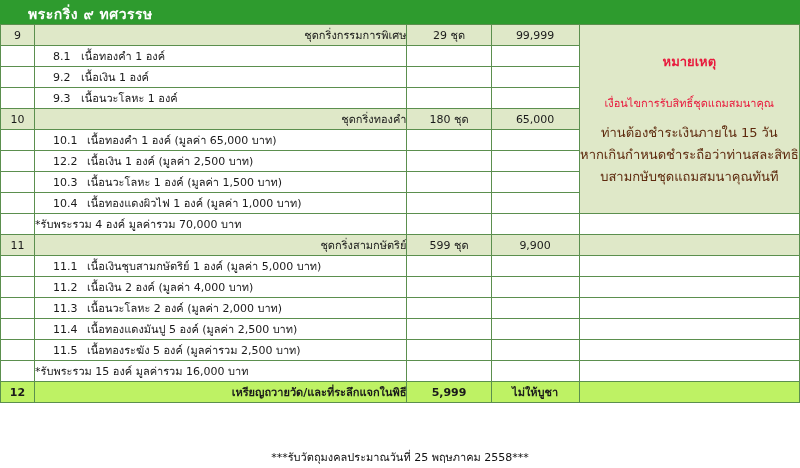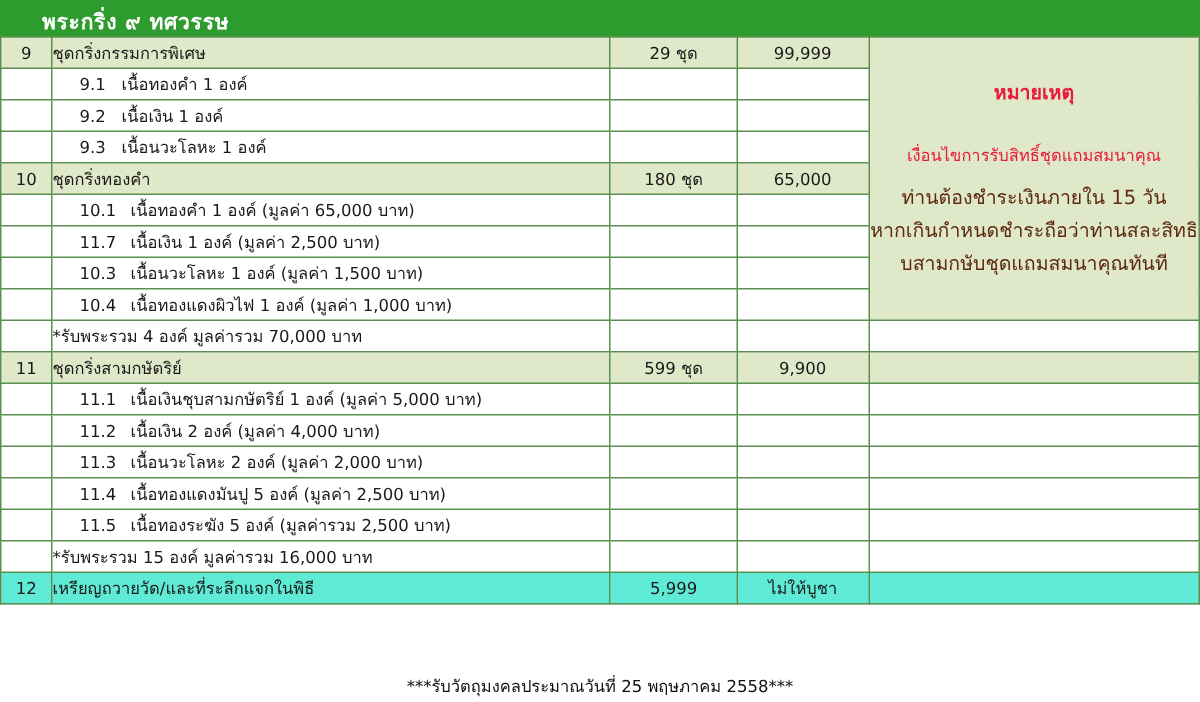--- a/index.html
+++ b/index.html
@@ -42,22 +42,22 @@
   .c-desc{width:372px;}
   .c-qty{width:84px;text-align:center;}
   .c-price{width:88px;text-align:center;}
   .c-note{width:220px;}
 
   .row-head td{
     background:#dfe8c8;
     font-weight:normal;
     height:21px;
   }
-  .row-head .c-desc{text-align:left;}
-  .row-head.pink td{background:#5eead4;}
+  .row-head .c-desc{text-align:right;}
+  .row-head.pink td{background:#bef264;font-weight:bold;}
 
   .item{
     padding-left:0;
     height:27px;
   }
   .item-inner{display:flex;align-items:center;}
   .item-num{
     display:inline-block;
     width:46px;
     padding-left:18px;
@@ -136,21 +136,21 @@
           <div class="note-line">ท่านต้องชำระเงินภายใน 15 วัน</div>
           <div class="note-line">หากเกินกำหนดชำระถือว่าท่านสละสิทธิ</div>
           <div class="note-line">บสามกษับชุดแถมสมนาคุณทันที</div>
         </td>
       </tr>
 
       <tr>
         <td class="c-no blank"></td>
         <td class="c-desc item">
           <div class="item-inner">
-            <span class="item-num">9.1</span>
+            <span class="item-num">8.1</span>
             <span class="item-text">เนื้อทองคำ  1  องค์</span>
           </div>
         </td>
         <td class="c-qty blank"></td>
         <td class="c-price blank"></td>
       </tr>
 
       <tr>
         <td class="c-no blank"></td>
         <td class="c-desc item">
@@ -191,21 +191,21 @@
           </div>
         </td>
         <td class="c-qty blank"></td>
         <td class="c-price blank"></td>
       </tr>
 
       <tr>
         <td class="c-no blank"></td>
         <td class="c-desc item">
           <div class="item-inner">
-            <span class="item-num wide">11.7</span>
+            <span class="item-num wide">12.2</span>
             <span class="item-text">เนื้อเงิน 1 องค์ (มูลค่า 2,500 บาท)</span>
           </div>
         </td>
         <td class="c-qty blank"></td>
         <td class="c-price blank"></td>
       </tr>
 
       <tr>
         <td class="c-no blank"></td>
         <td class="c-desc item">

